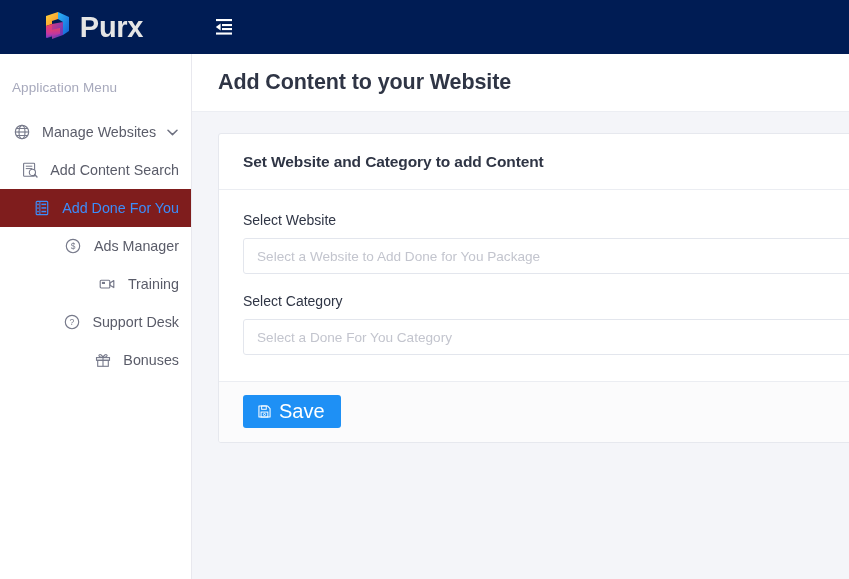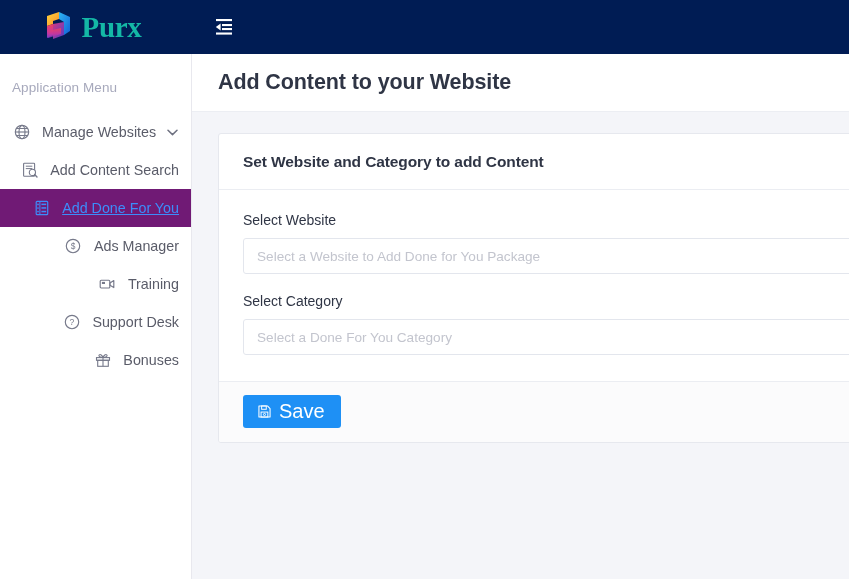--- a/index.html
+++ b/index.html
@@ -32,26 +32,26 @@
     gap: 7px;
     padding-right: 6px;
   }
   .brand-logo {
     width: 30px;
     height: 32px;
     flex: 0 0 auto;
     display: block;
   }
   .brand-name {
-    color: #14b8a6;
+    color: #e5e5e5;
     font-size: 29px;
     font-weight: 600;
     letter-spacing: -0.3px;
     line-height: 1;
-    font-family: Liberation Serif, serif;
+    font-family: Liberation Sans, sans-serif;
   }
   .nav-toggle {
     width: 36px;
     height: 36px;
     margin-left: 14px;
     display: flex;
     align-items: center;
     justify-content: center;
     cursor: pointer;
   }
@@ -91,23 +91,22 @@
     width: 19px;
     height: 19px;
     flex: 0 0 19px;
     margin-right: 11px;
     display: flex;
     align-items: center;
     justify-content: center;
   }
   .menu-item .mi-label { white-space: nowrap; }
   .menu-item.active {
-    background: #701a75;
+    background: #7f1d1d;
     color: #3c8dfb;
-    text-decoration: underline;
   }
   .menu-item .mi-chevron {
     margin-left: auto;
     width: 14px;
     height: 14px;
     display: flex;
     align-items: center;
     justify-content: center;
   }
 

